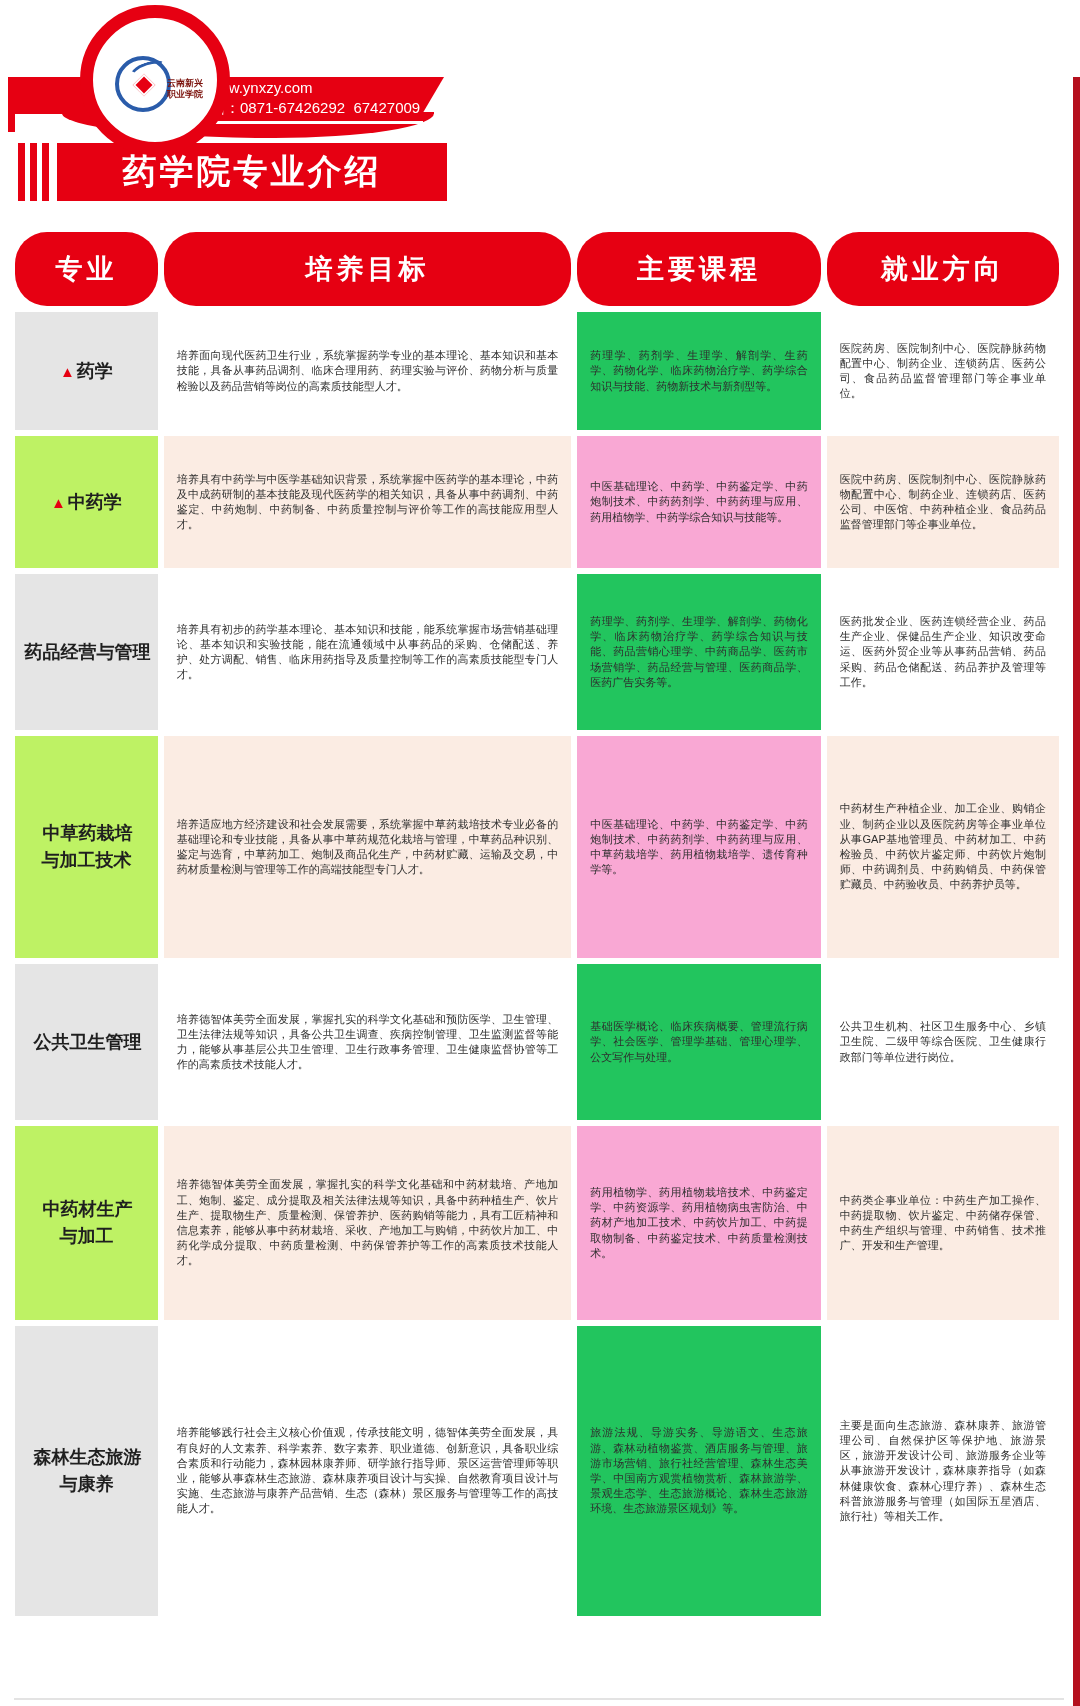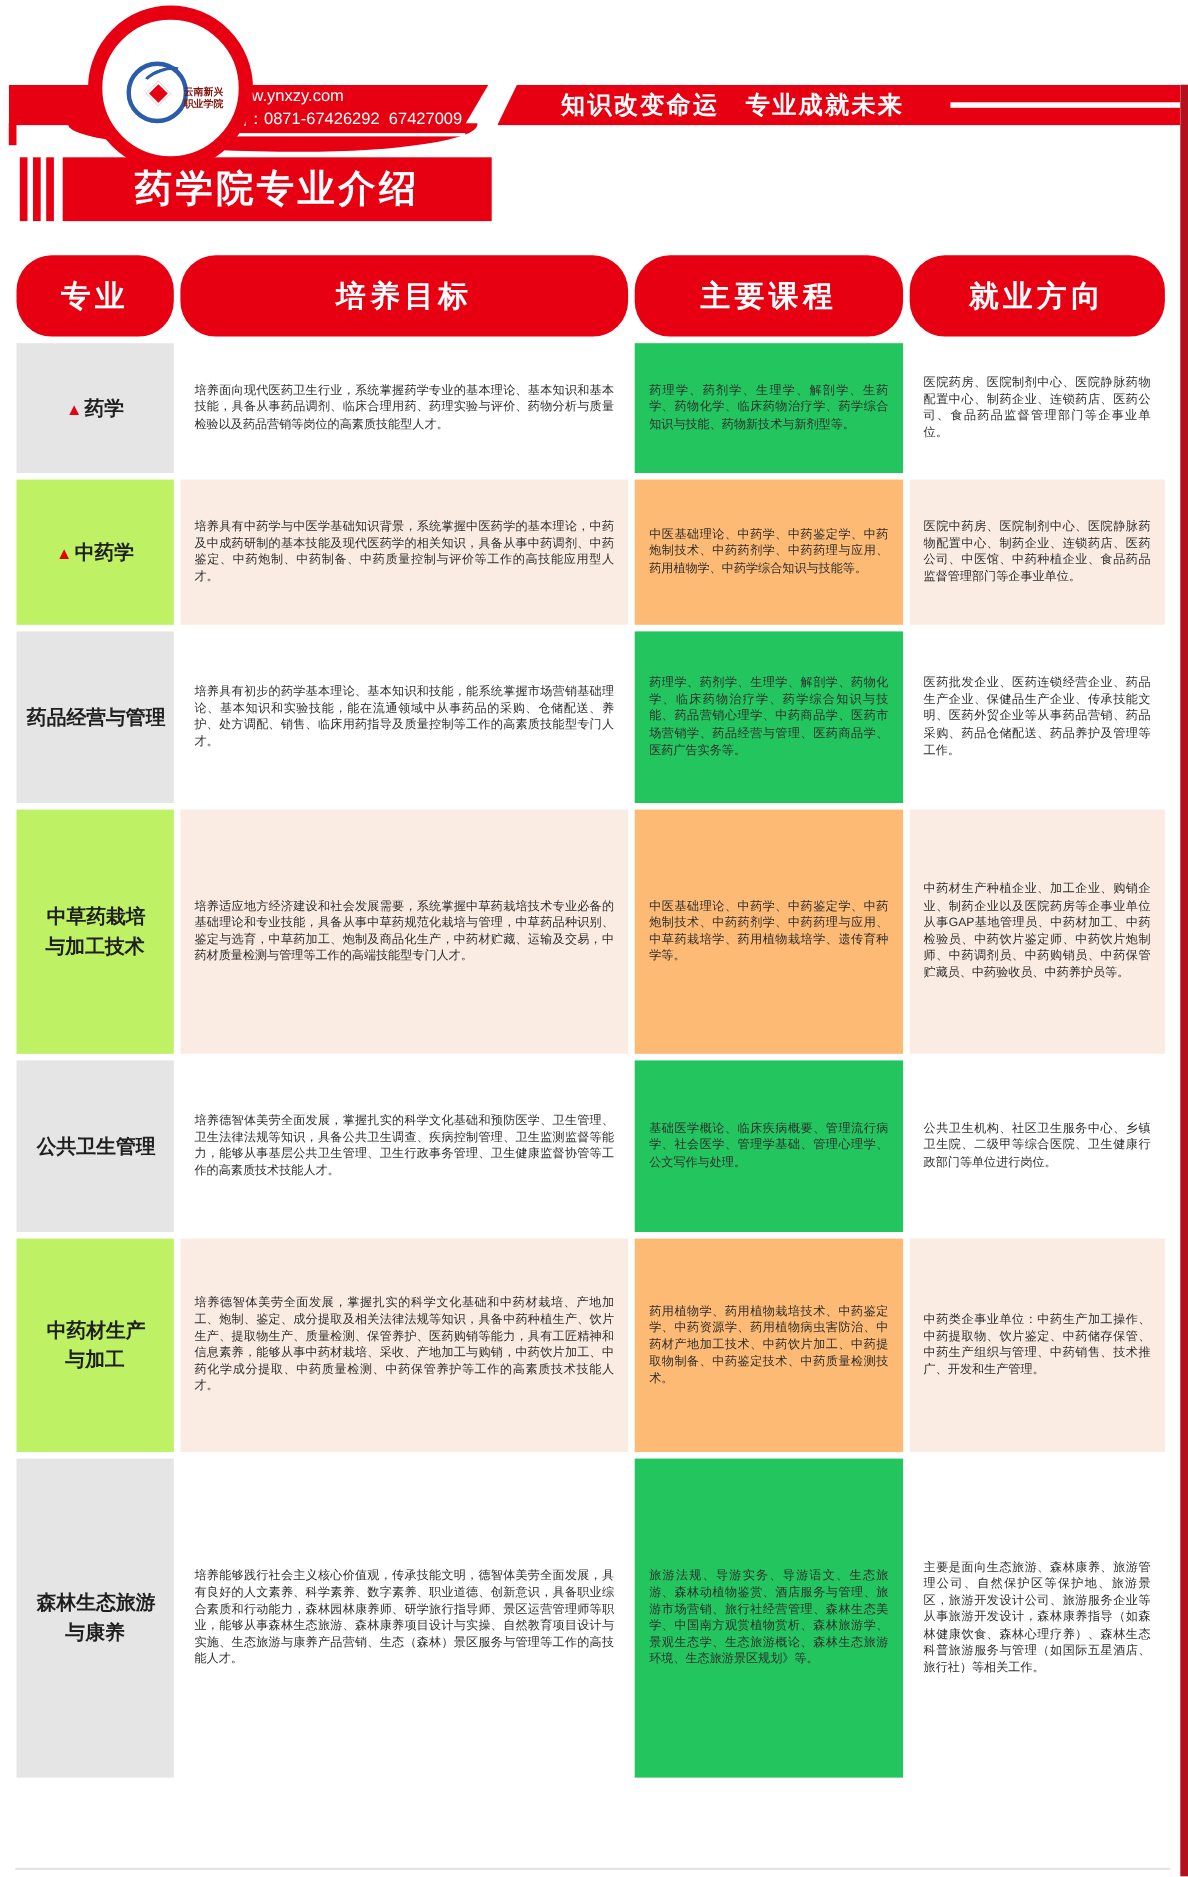--- a/index.html
+++ b/index.html
@@ -97,44 +97,40 @@
   td.c-major{
     text-align:center;font-size:18px;font-weight:bold;color:#1f1f1f;
     white-space:pre-line;line-height:1.5;padding:10px 4px;
   }
   .marker{color:var(--red);font-size:15px;margin-right:2px;font-weight:normal;}
   tr.odd  td.c-major{background:#e5e5e5;}
   tr.odd  td.c-courses{background:#22c55e;}
   tr.odd  td.c-goal,tr.odd td.c-jobs{background:#ffffff;}
   tr.even td.c-major{background:#bef264;}
   tr.even td.c-goal,tr.even td.c-jobs{background:#fbece3;}
-  tr.even td.c-courses{background:#fdba74;}
+  tr.even td.c-courses{background:#f9a8d4;}
   tbody tr:nth-child(1){height:118px;}
   tbody tr:nth-child(2){height:132px;}
   tbody tr:nth-child(3){height:156px;}
   tbody tr:nth-child(4){height:222px;}
   tbody tr:nth-child(5){height:156px;}
   tbody tr:nth-child(6){height:194px;}
   tbody tr:nth-child(7){height:290px;}
 
   :root{--red:#e60012;}
 </style>
 </head>
 <body>
 
 <div class="page">
 
   <div class="band-left"></div>
   <div class="band-left-bowl"></div>
   <div class="band-left-tail"></div>
 
-  <div class="band-right">
-    <span class="slogan">知识改变命运　专业成就未来</span>
-    <span class="slogan-rule"></span>
-  </div>
 
   <span class="contact-site">www.ynxzy.com</span>
   <span class="contact-phone">电话：0871-67426292  67427009</span>
   <div class="contact-rule"></div>
 
   <div class="logo">
     <div class="logo-inner">
       <div class="logo-swirl"></div>
       <div class="logo-diamond"></div>
     </div>
@@ -173,21 +169,21 @@
       <tr class="even">
         <td class="c-major"><span class="marker">▲</span><span>中药学</span></td>
         <td class="c-goal">培养具有中药学与中医学基础知识背景，系统掌握中医药学的基本理论，中药及中成药研制的基本技能及现代医药学的相关知识，具备从事中药调剂、中药鉴定、中药炮制、中药制备、中药质量控制与评价等工作的高技能应用型人才。</td>
         <td class="c-courses">中医基础理论、中药学、中药鉴定学、中药炮制技术、中药药剂学、中药药理与应用、药用植物学、中药学综合知识与技能等。</td>
         <td class="c-jobs">医院中药房、医院制剂中心、医院静脉药物配置中心、制药企业、连锁药店、医药公司、中医馆、中药种植企业、食品药品监督管理部门等企事业单位。</td>
       </tr>
       <tr class="odd">
         <td class="c-major"><span class="marker"></span><span>药品经营与管理</span></td>
         <td class="c-goal">培养具有初步的药学基本理论、基本知识和技能，能系统掌握市场营销基础理论、基本知识和实验技能，能在流通领域中从事药品的采购、仓储配送、养护、处方调配、销售、临床用药指导及质量控制等工作的高素质技能型专门人才。</td>
         <td class="c-courses">药理学、药剂学、生理学、解剖学、药物化学、临床药物治疗学、药学综合知识与技能、药品营销心理学、中药商品学、医药市场营销学、药品经营与管理、医药商品学、医药广告实务等。</td>
-        <td class="c-jobs">医药批发企业、医药连锁经营企业、药品生产企业、保健品生产企业、传承技能文明、医药外贸企业等从事药品营销、药品采购、药品仓储配送、药品养护及管理等工作。</td>
+        <td class="c-jobs">医药批发企业、医药连锁经营企业、药品生产企业、保健品生产企业、知识改变命运、医药外贸企业等从事药品营销、药品采购、药品仓储配送、药品养护及管理等工作。</td>
       </tr>
       <tr class="even">
         <td class="c-major"><span class="marker"></span><span>中草药栽培
 与加工技术</span></td>
         <td class="c-goal">培养适应地方经济建设和社会发展需要，系统掌握中草药栽培技术专业必备的基础理论和专业技能，具备从事中草药规范化栽培与管理，中草药品种识别、鉴定与选育，中草药加工、炮制及商品化生产，中药材贮藏、运输及交易，中药材质量检测与管理等工作的高端技能型专门人才。</td>
         <td class="c-courses">中医基础理论、中药学、中药鉴定学、中药炮制技术、中药药剂学、中药药理与应用、中草药栽培学、药用植物栽培学、遗传育种学等。</td>
         <td class="c-jobs">中药材生产种植企业、加工企业、购销企业、制药企业以及医院药房等企事业单位从事GAP基地管理员、中药材加工、中药检验员、中药饮片鉴定师、中药饮片炮制师、中药调剂员、中药购销员、中药保管贮藏员、中药验收员、中药养护员等。</td>
       </tr>
       <tr class="odd">
         <td class="c-major"><span class="marker"></span><span>公共卫生管理</span></td>

